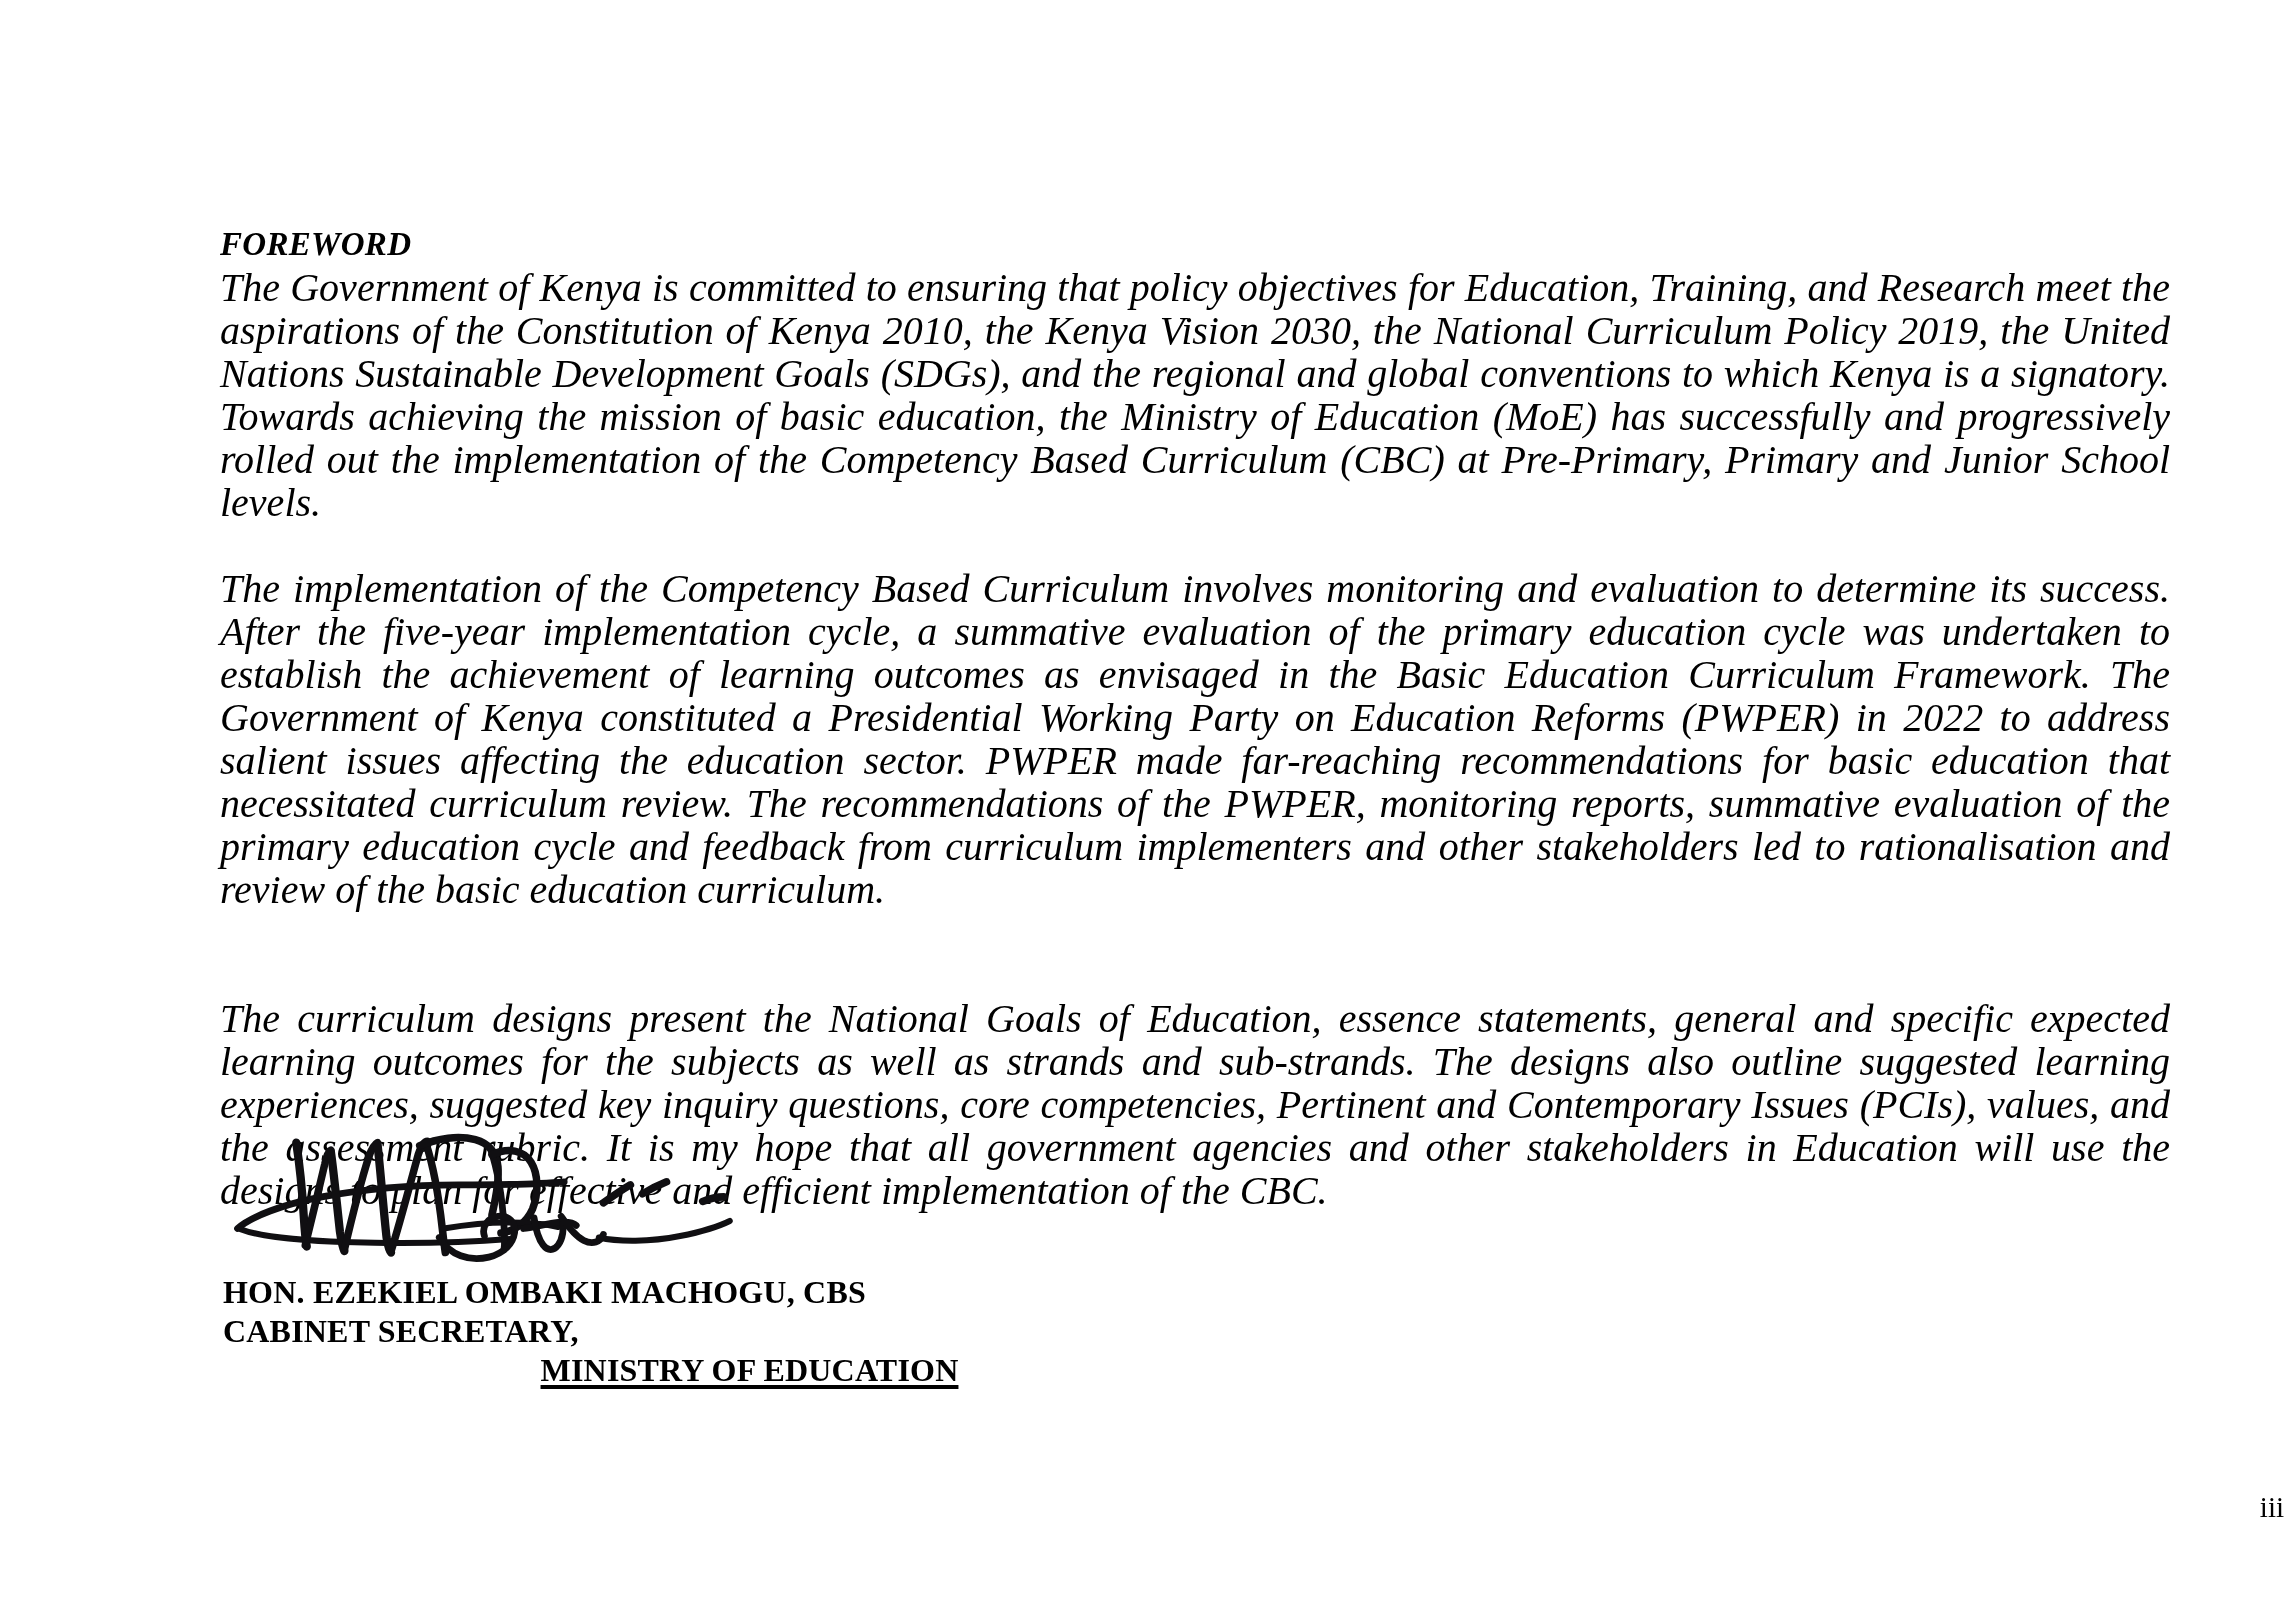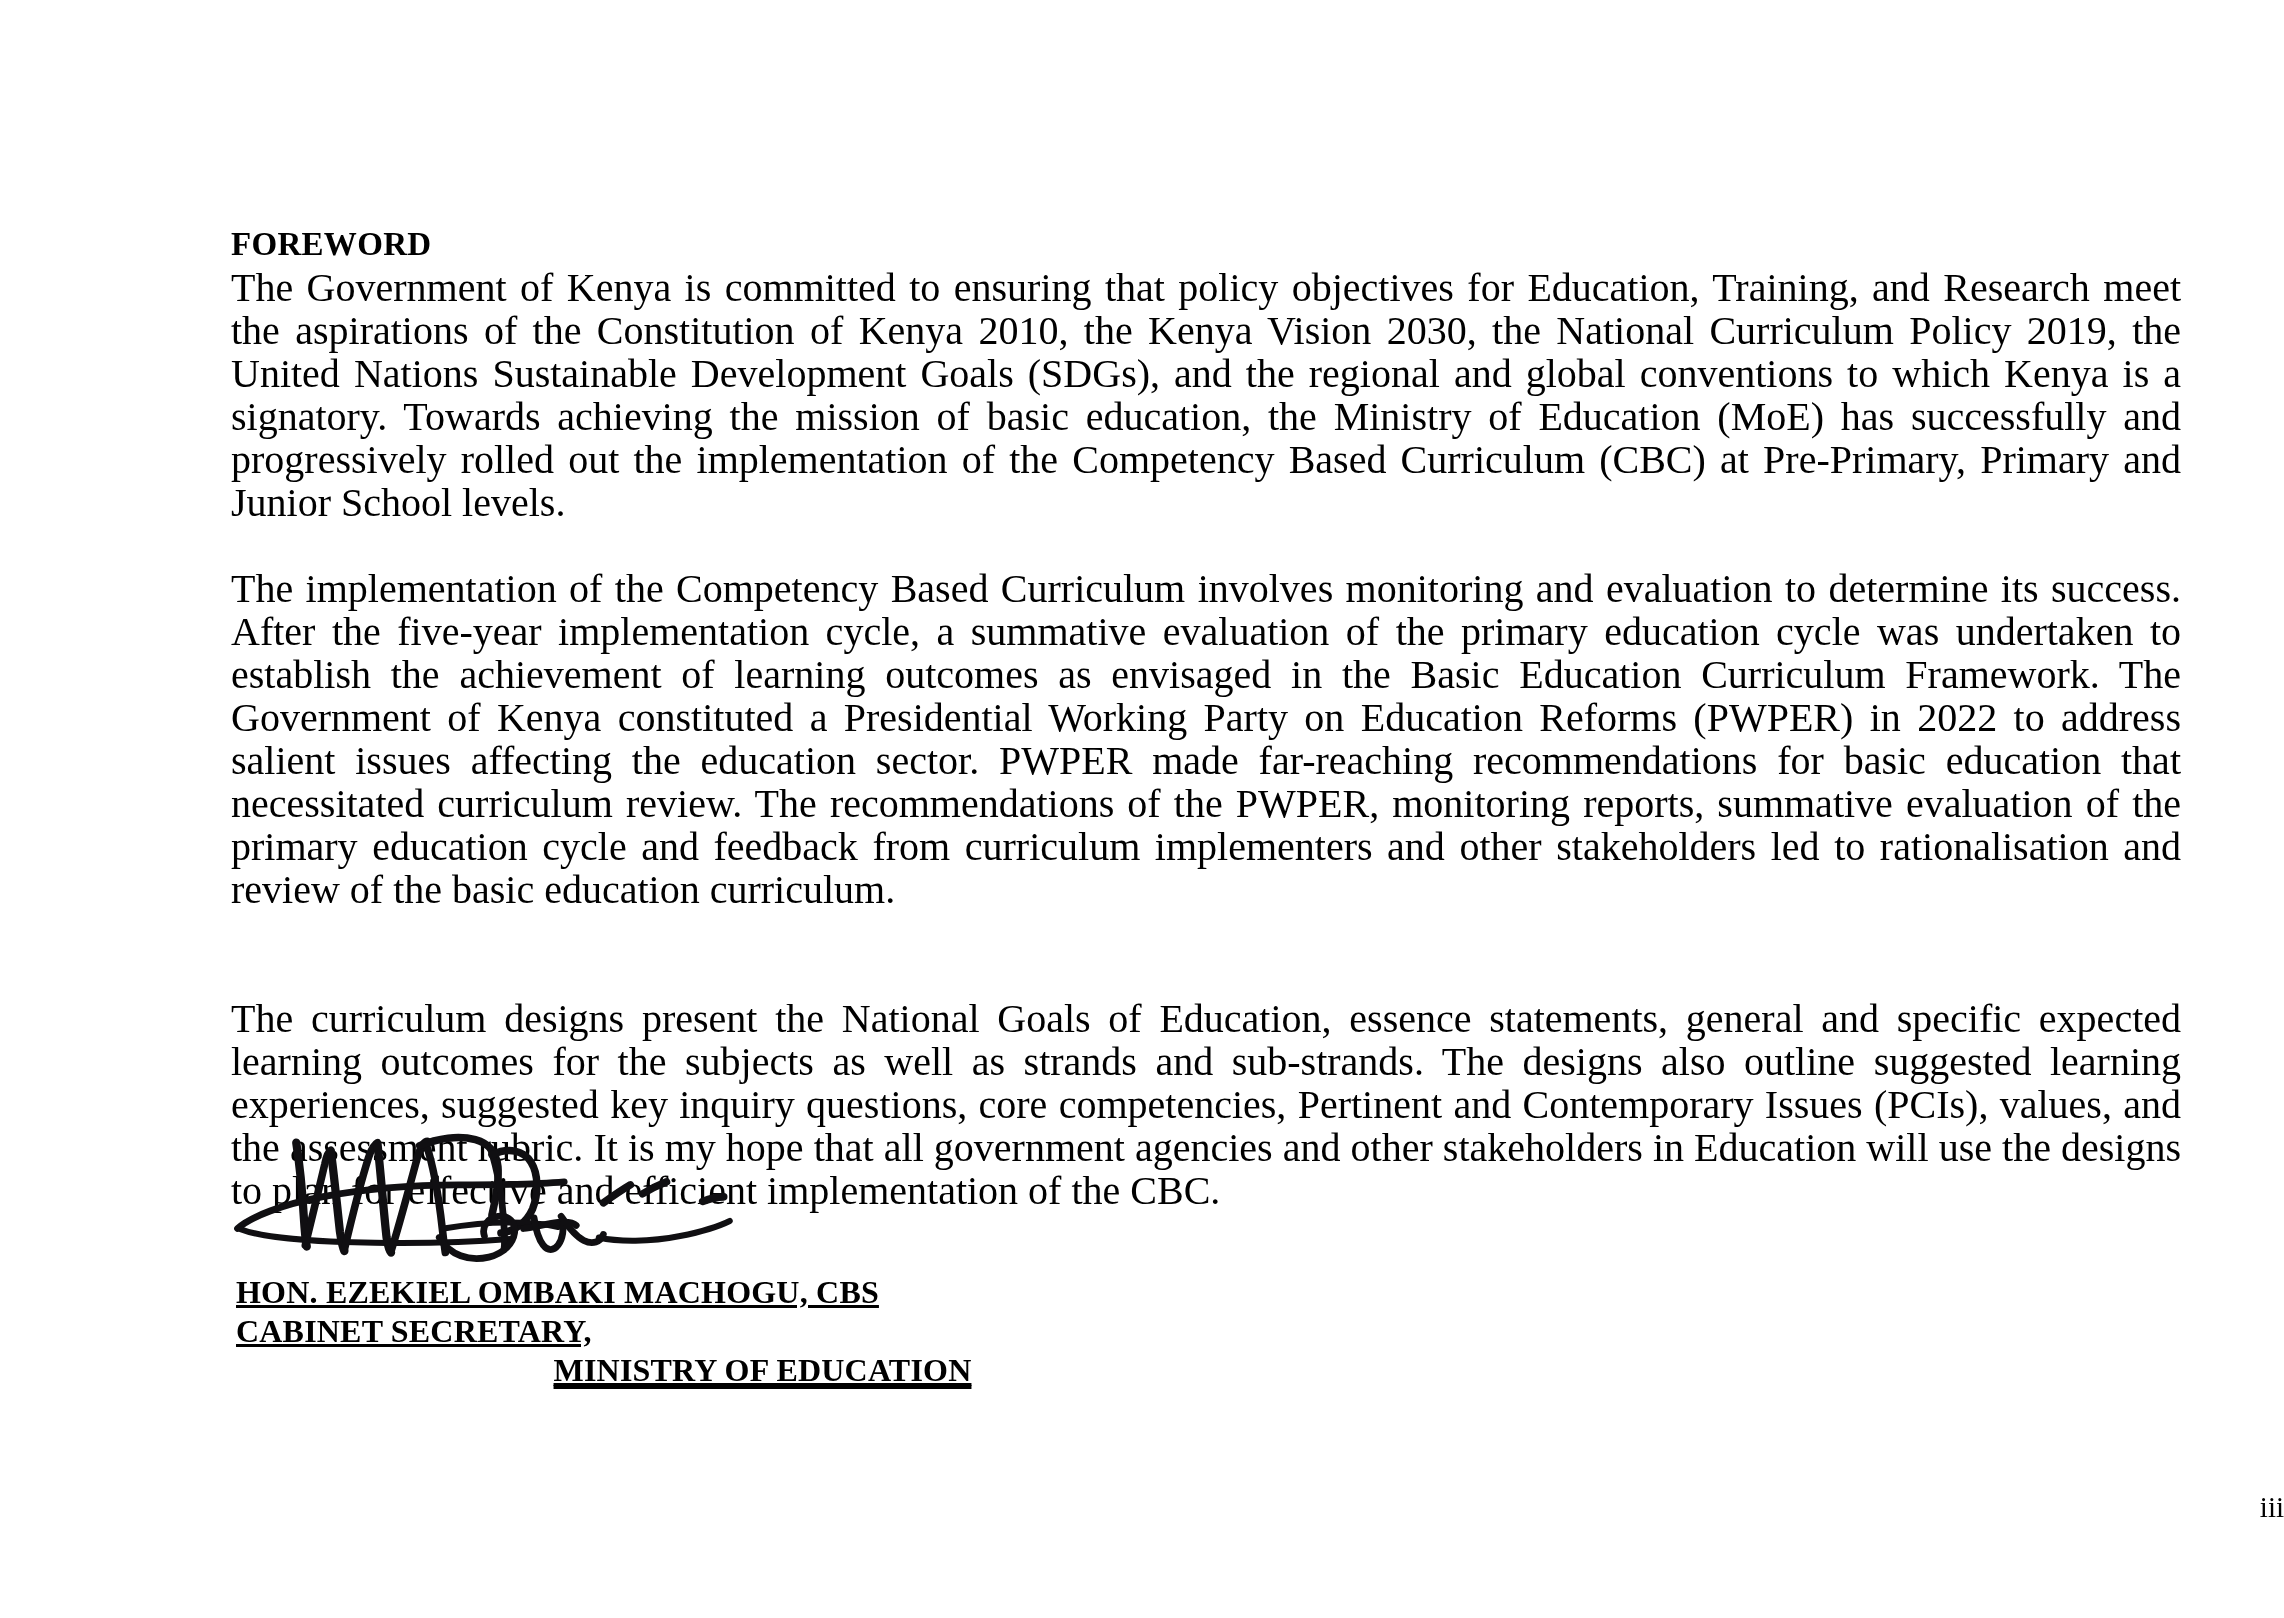--- a/index.html
+++ b/index.html
@@ -18,23 +18,24 @@
   }
   .page {
     position: absolute;
     left: 0; top: 0;
     width: 2284px;
     height: 1618px;
     background: #ffffff;
   }
   .content {
     position: absolute;
-    left: 231px;
+    left: 220px;
     top: 224px;
     width: 1950px;
+    font-style: italic;
   }
   .doc-title {
     font-size: 33px;
     font-weight: bold;
     line-height: 1.22;
     letter-spacing: 0.3px;
     margin: 0 0 1.5px 0;
     text-align: left;
   }
   .para {
@@ -54,24 +55,23 @@
     left: 224px;
     top: 1132px;
     width: 602px;
     height: 135px;
   }
   .sig-svg {
     display: block;
   }
   .sign-block {
     position: absolute;
-    left: 236px;
+    left: 223px;
     top: 1273px;
     width: 1053px;
-    text-decoration: underline;
   }
   .sign-line {
     font-size: 32px;
     font-weight: bold;
     line-height: 39px;
     letter-spacing: 0.2px;
     white-space: nowrap;
   }
   .sign-line.underlined {
     text-decoration: underline;

